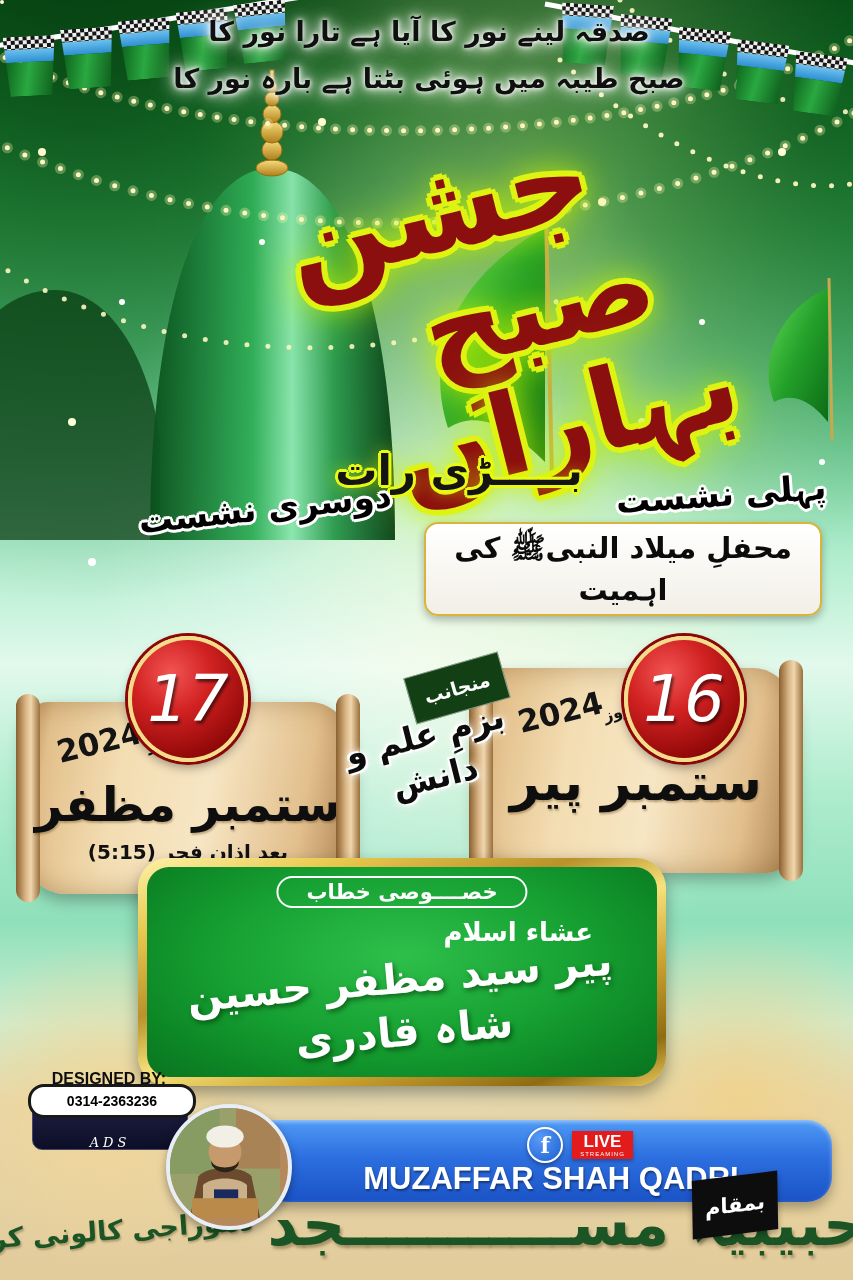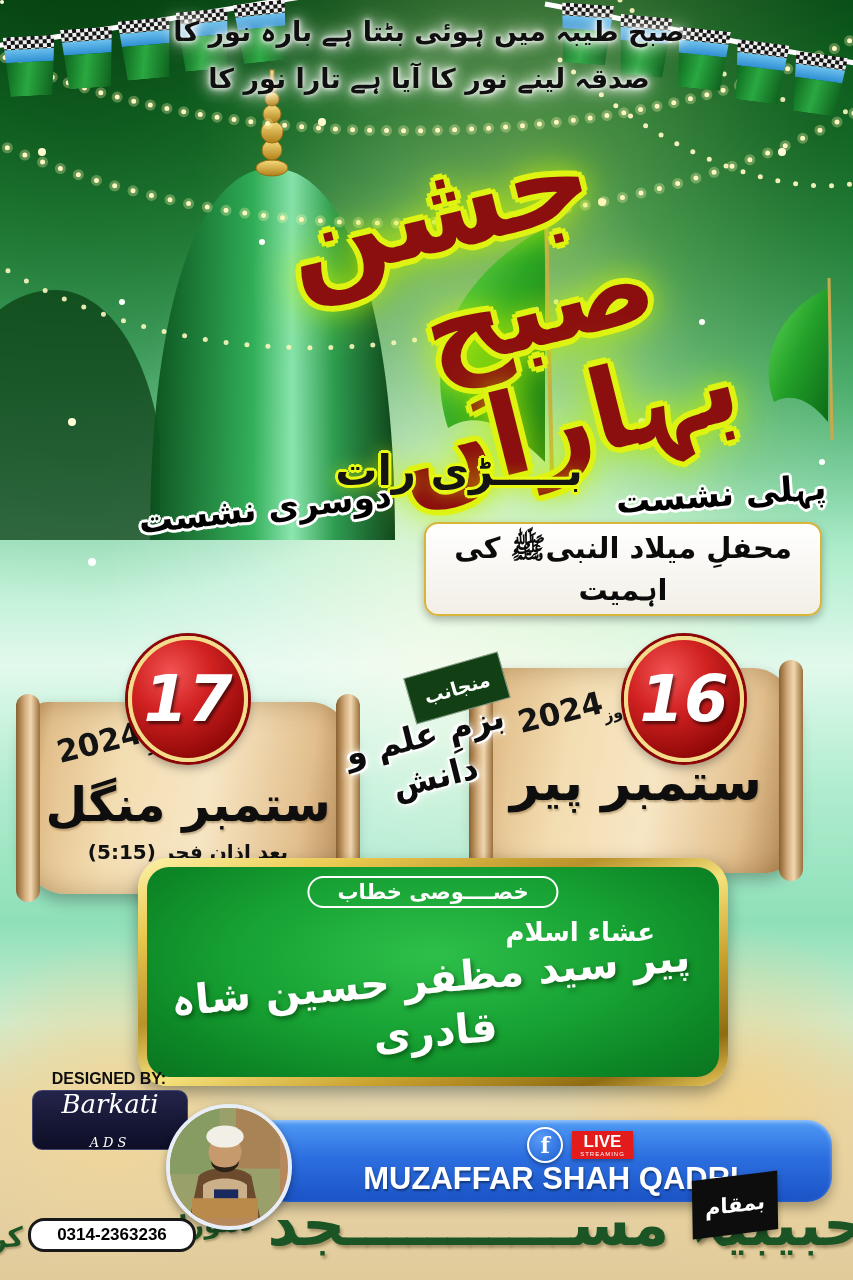--- a/index.html
+++ b/index.html
@@ -81,56 +81,56 @@
     text-shadow:1px 2px 2px rgba(90,60,20,.35);}
   .scroll .tm{position:absolute;left:0;right:0;text-align:center;font-weight:bold;color:#111;direction:rtl;}
   .scroll-r .yr{left:42px;top:26px;} .scroll-r .broz{left:128px;top:34px;}
   .scroll-r .md{top:84px;font-size:52px;} .scroll-r .tm{top:152px;font-size:26px;}
   .scroll-l .yr{left:34px;top:22px;} .scroll-l .broz{left:124px;top:30px;}
   .scroll-l .md{top:74px;font-size:48px;} .scroll-l .tm{top:138px;font-size:20px;}
 
   .date-circle{position:absolute;z-index:6;width:112px;height:118px;border-radius:50%;
     background:radial-gradient(circle at 35% 28%,#f25454 0%,#d22222 35%,#8a0505 82%);
     border:4px solid #f3dc8a;box-shadow:0 0 0 3px #8c0606,0 5px 11px rgba(0,0,0,.4);
-    display:flex;align-items:center;justify-content:center;color:#fff;font-size:64px;font-weight:bold;
+    display:flex;align-items:center;justify-content:center;color:#fff;font-size:64px;font-weight:normal;
     font-style:italic;text-shadow:2px 3px 3px rgba(0,0,0,.55);}
   .c16{left:624px;top:636px;} .c17{left:128px;top:636px;}
 
   
   .org-label{position:absolute;left:408px;top:664px;z-index:5;width:96px;height:46px;
     background:#123f14;border:1px solid rgba(255,255,255,.5);transform:rotate(-16deg);
     display:flex;align-items:center;justify-content:center;color:#fff;font-size:19px;font-weight:bold;direction:rtl;}
   .org-name{position:absolute;left:344px;top:714px;width:172px;z-index:5;transform:rotate(-14deg);
     text-align:center;font-size:33px;font-weight:bold;color:#0c0c0c;direction:rtl;line-height:1.3;
     text-shadow:0 0 6px #fff,0 0 12px #fff,2px 2px 0 #fff,-2px -2px 0 #fff;}
 
   
-  .banner-outer{position:absolute;left:138px;top:858px;width:590px;height:228px;z-index:5;border-radius:30px;
+  .banner-outer{position:absolute;left:138px;top:858px;width:528px;height:228px;z-index:5;border-radius:30px;
     background:linear-gradient(160deg,#fdf2a8 0%,#e9c84e 18%,#b9922a 38%,#f6e27c 52%,#caa22f 70%,#8f6c12 88%,#e7c75a 100%);
     padding:9px;box-sizing:border-box;box-shadow:0 7px 16px rgba(0,0,0,.35);}
   .banner-inner{width:100%;height:100%;border-radius:22px;position:relative;overflow:hidden;
     background:radial-gradient(ellipse at 50% 42%,#2ebf4a 0%,#17a233 48%,#0d8726 78%,#0a7420 100%);}
   .spk-tag{position:absolute;top:9px;left:50%;transform:translateX(-50%);border:2.5px solid #fff;
     border-radius:30px;padding:2px 28px;color:#fff;font-size:21px;font-weight:bold;direction:rtl;white-space:nowrap;}
   .spk-hon{position:absolute;top:50px;right:64px;color:#fff;font-size:26px;font-weight:bold;direction:rtl;}
   .spk-name{position:absolute;top:86px;left:0;right:0;padding:0 10px;text-align:center;color:#fff;
     font-size:41px;font-weight:bold;direction:rtl;transform:rotate(-5deg);line-height:1.3;
     text-shadow:2px 3px 5px rgba(0,45,0,.55);}
 
   
   .designed-by{position:absolute;left:32px;top:1070px;width:154px;z-index:6;text-align:center;
     font-family:"Liberation Sans",sans-serif;font-size:16px;font-weight:bold;color:#0e0e0e;}
   .designer-box{position:absolute;left:32px;top:1090px;width:154px;height:58px;z-index:6;
     background:linear-gradient(180deg,#23244a,#0d0e26);border-radius:10px;border:1px solid #44466e;
     color:#fff;display:flex;flex-direction:column;align-items:center;justify-content:center;}
   .brand{font-family:"DejaVu Serif",serif;font-style:italic;font-size:26px;line-height:1;}
   .brand-sub{font-family:"DejaVu Serif",serif;font-style:italic;font-size:13px;letter-spacing:4px;margin-top:18px;}
-  .designer-phone{position:absolute;left:28px;top:1218px;width:162px;height:28px;z-index:6;background:#fff;
+  .designer-phone{position:absolute;left:28px;top:1084px;width:162px;height:28px;z-index:6;background:#fff;
     border:3px solid #191919;border-radius:16px;font-family:"Liberation Sans",sans-serif;
-    font-size:17px;font-weight:bold;color:#000;text-align:center;line-height:28px;}
+    font-size:14px;font-weight:bold;color:#000;text-align:center;line-height:28px;}
 
   
   .live-bar{position:absolute;left:232px;top:1120px;width:600px;height:82px;z-index:6;
     background:linear-gradient(180deg,#4f9bf5 0%,#2d6fe0 45%,#1a53c6 100%);
     border-radius:26px 26px 26px 60px;
     box-shadow:0 6px 12px rgba(0,0,0,.3),inset 0 2px 4px rgba(255,255,255,.45);}
   .bar-line1{position:absolute;top:7px;left:110px;right:14px;display:flex;align-items:center;justify-content:center;gap:9px;}
   .fb-badge{width:32px;height:32px;border-radius:50%;background:radial-gradient(circle at 35% 30%,#5a9bf8,#1b5fd0);
     border:2px solid #fff;color:#fff;font-family:"DejaVu Serif",serif;font-weight:bold;font-size:22px;
     display:flex;align-items:center;justify-content:center;box-shadow:0 2px 4px rgba(0,0,0,.35);}
@@ -267,22 +267,22 @@
       <div class="bb"></div>
       <div class="bg2"></div>
     </div>
   <div class="bunt" style="left:792px;top:54px;transform:rotate(8deg)">
       <div class="bc"></div>
       <div class="bb"></div>
       <div class="bg2"></div>
     </div>
 
   <div class="couplet">
+    <div>صدقہ لینے نور کا آیا ہے تارا نور کا</div>
     <div>صبح طیبہ میں ہوئی بٹتا ہے بارہ نور کا</div>
-    <div>صدقہ لینے نور کا آیا ہے تارا نور کا</div>
   </div>
 
   <div class="main-title">
     <div class="t1">جشن</div>
     <div class="t2">صبحِ بہاراں</div>
   </div>
   <div class="subtitle">بـــــڑی رات</div>
 
   <div class="sess-head sh1">پہلی نشست</div>
   <div class="sess-box sb1">
@@ -293,21 +293,21 @@
   <div class="scroll scroll-r">
     <span class="yr">2024</span>
     <span class="broz">بروز</span>
     <div class="md">ستمبر پیر</div>
   </div>
   <div class="date-circle c16">16</div>
 
   <div class="scroll scroll-l">
     <span class="yr">2024</span>
     <span class="broz">بروز</span>
-    <div class="md">ستمبر منگل</div>
+    <div class="md">ستمبر مظفر</div>
     <div class="tm">بعد اذانِ فجر (5:15)</div>
   </div>
   <div class="date-circle c17">17</div>
 
   <div class="org-label">منجانب</div>
   <div class="org-name">
     <div>بزمِ علم و</div>
     <div>دانش</div>
   </div>
 

